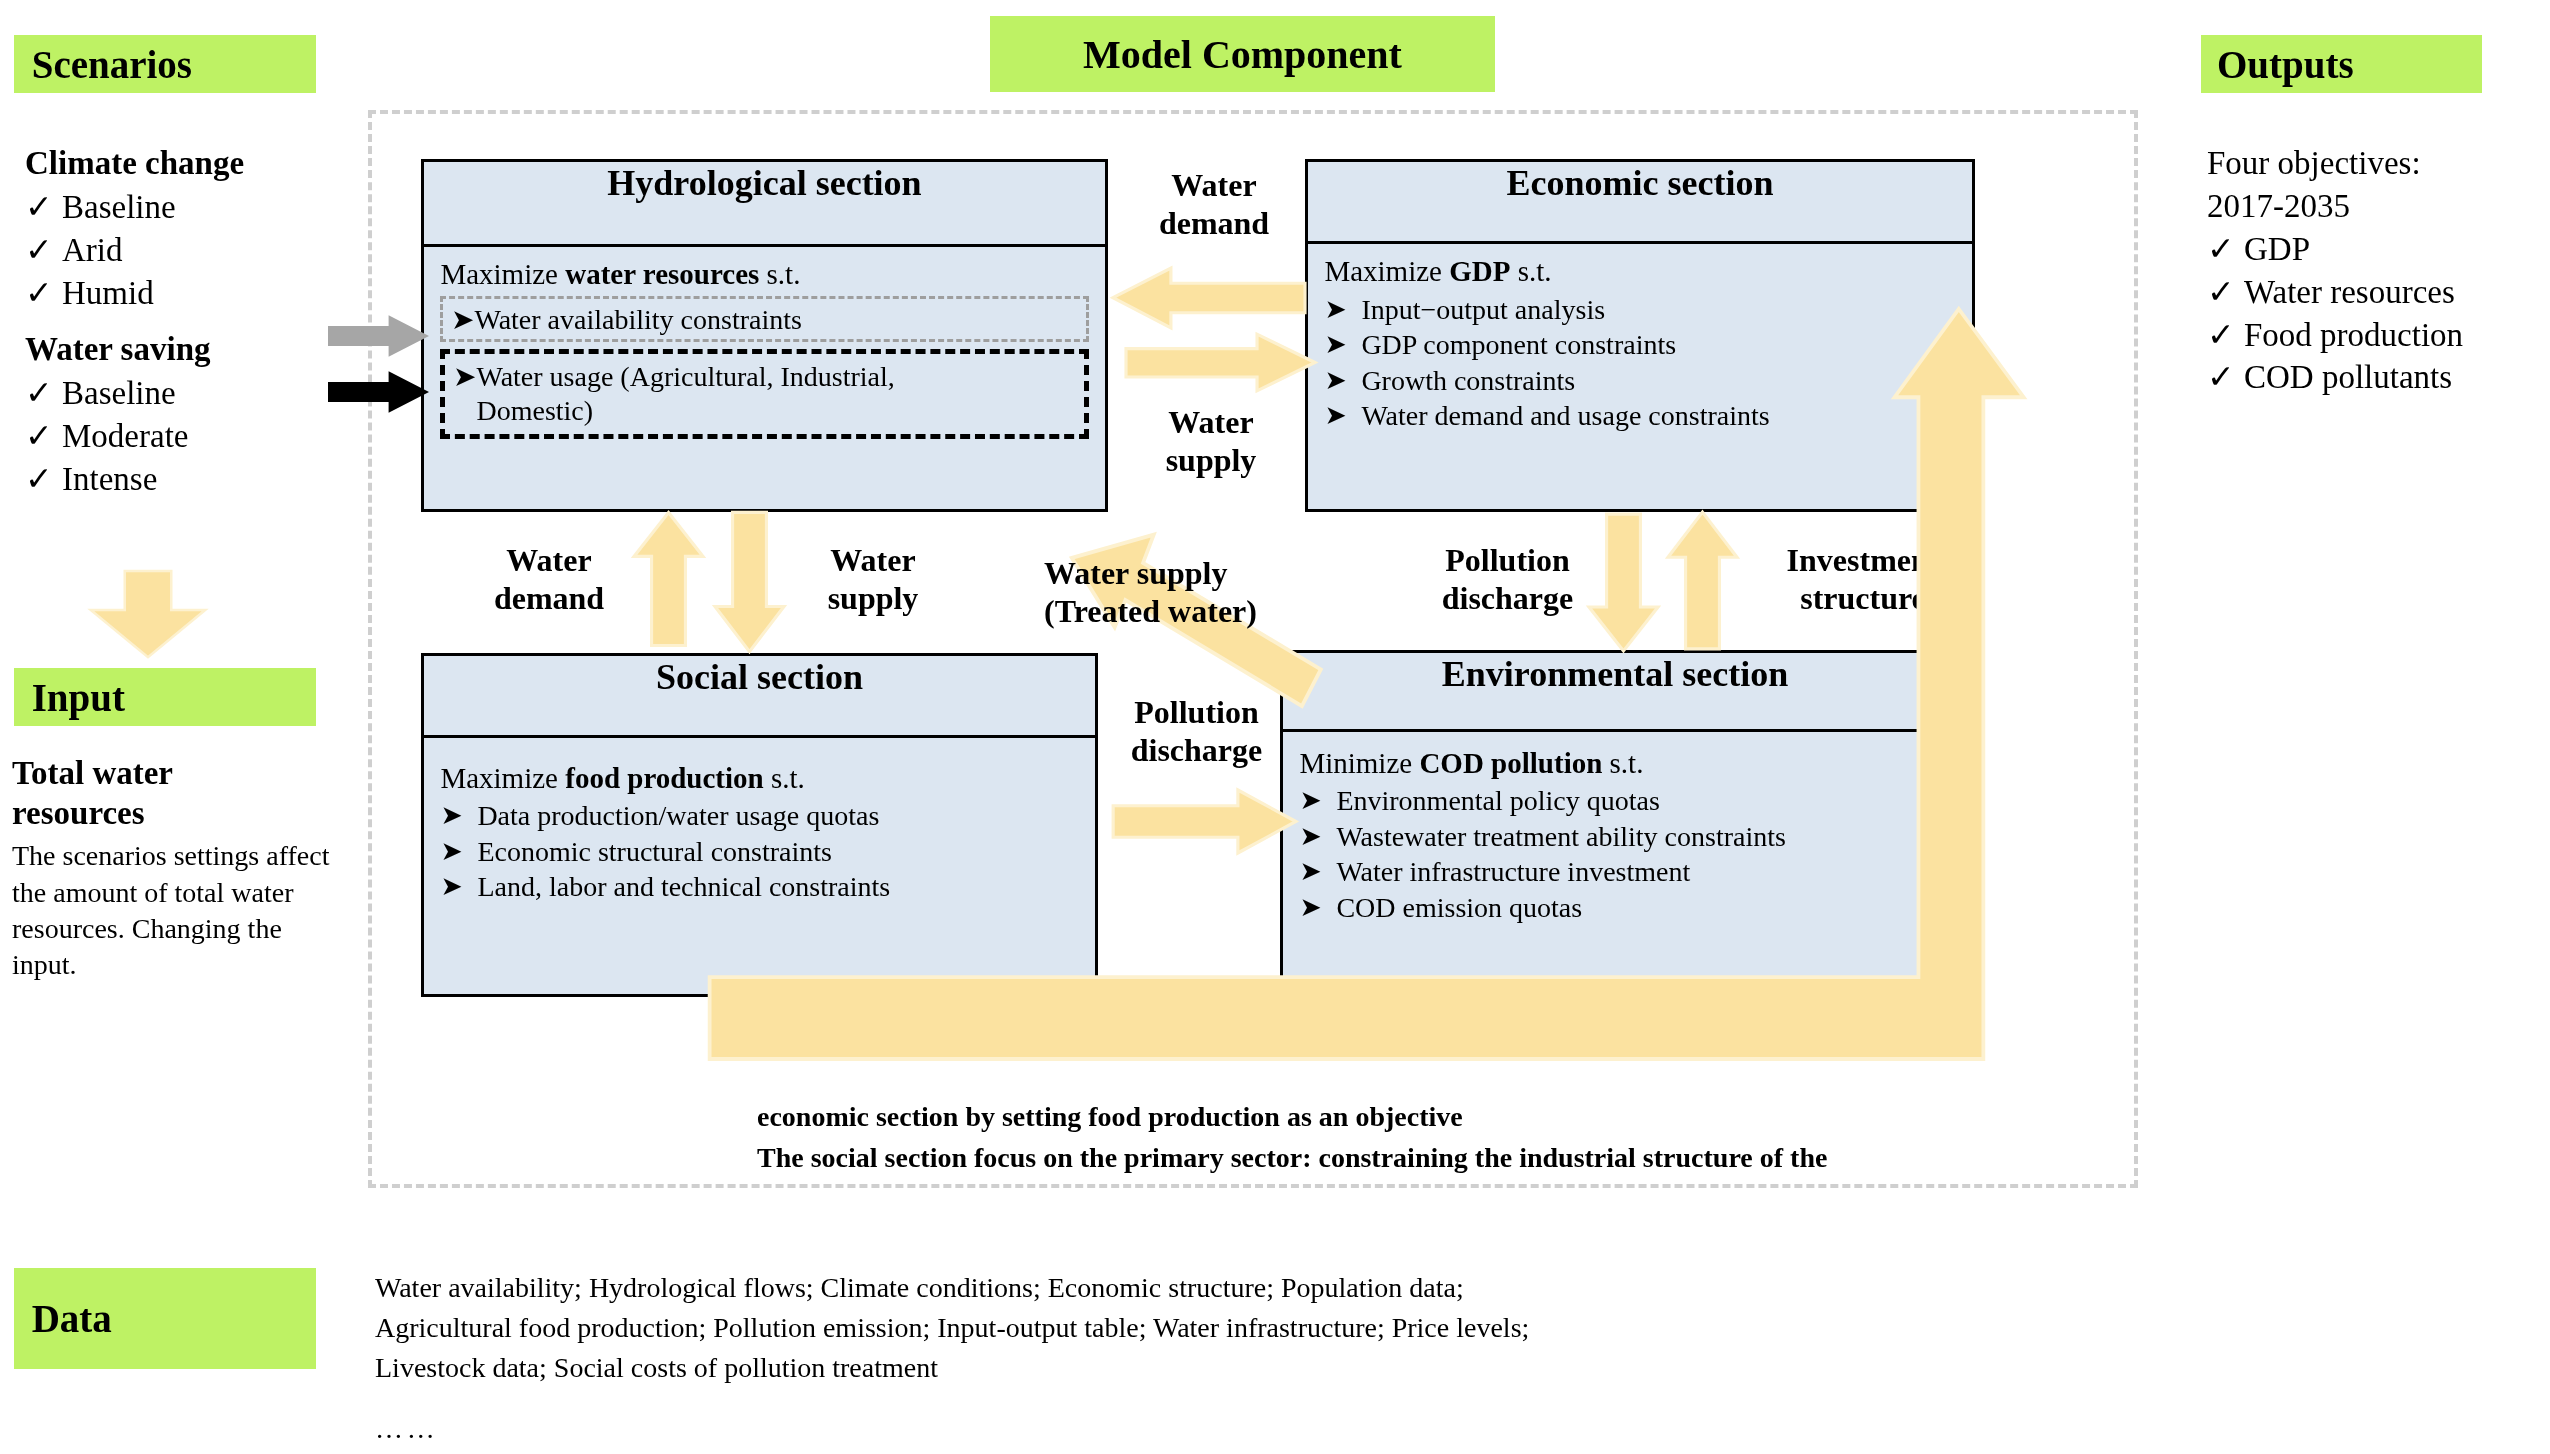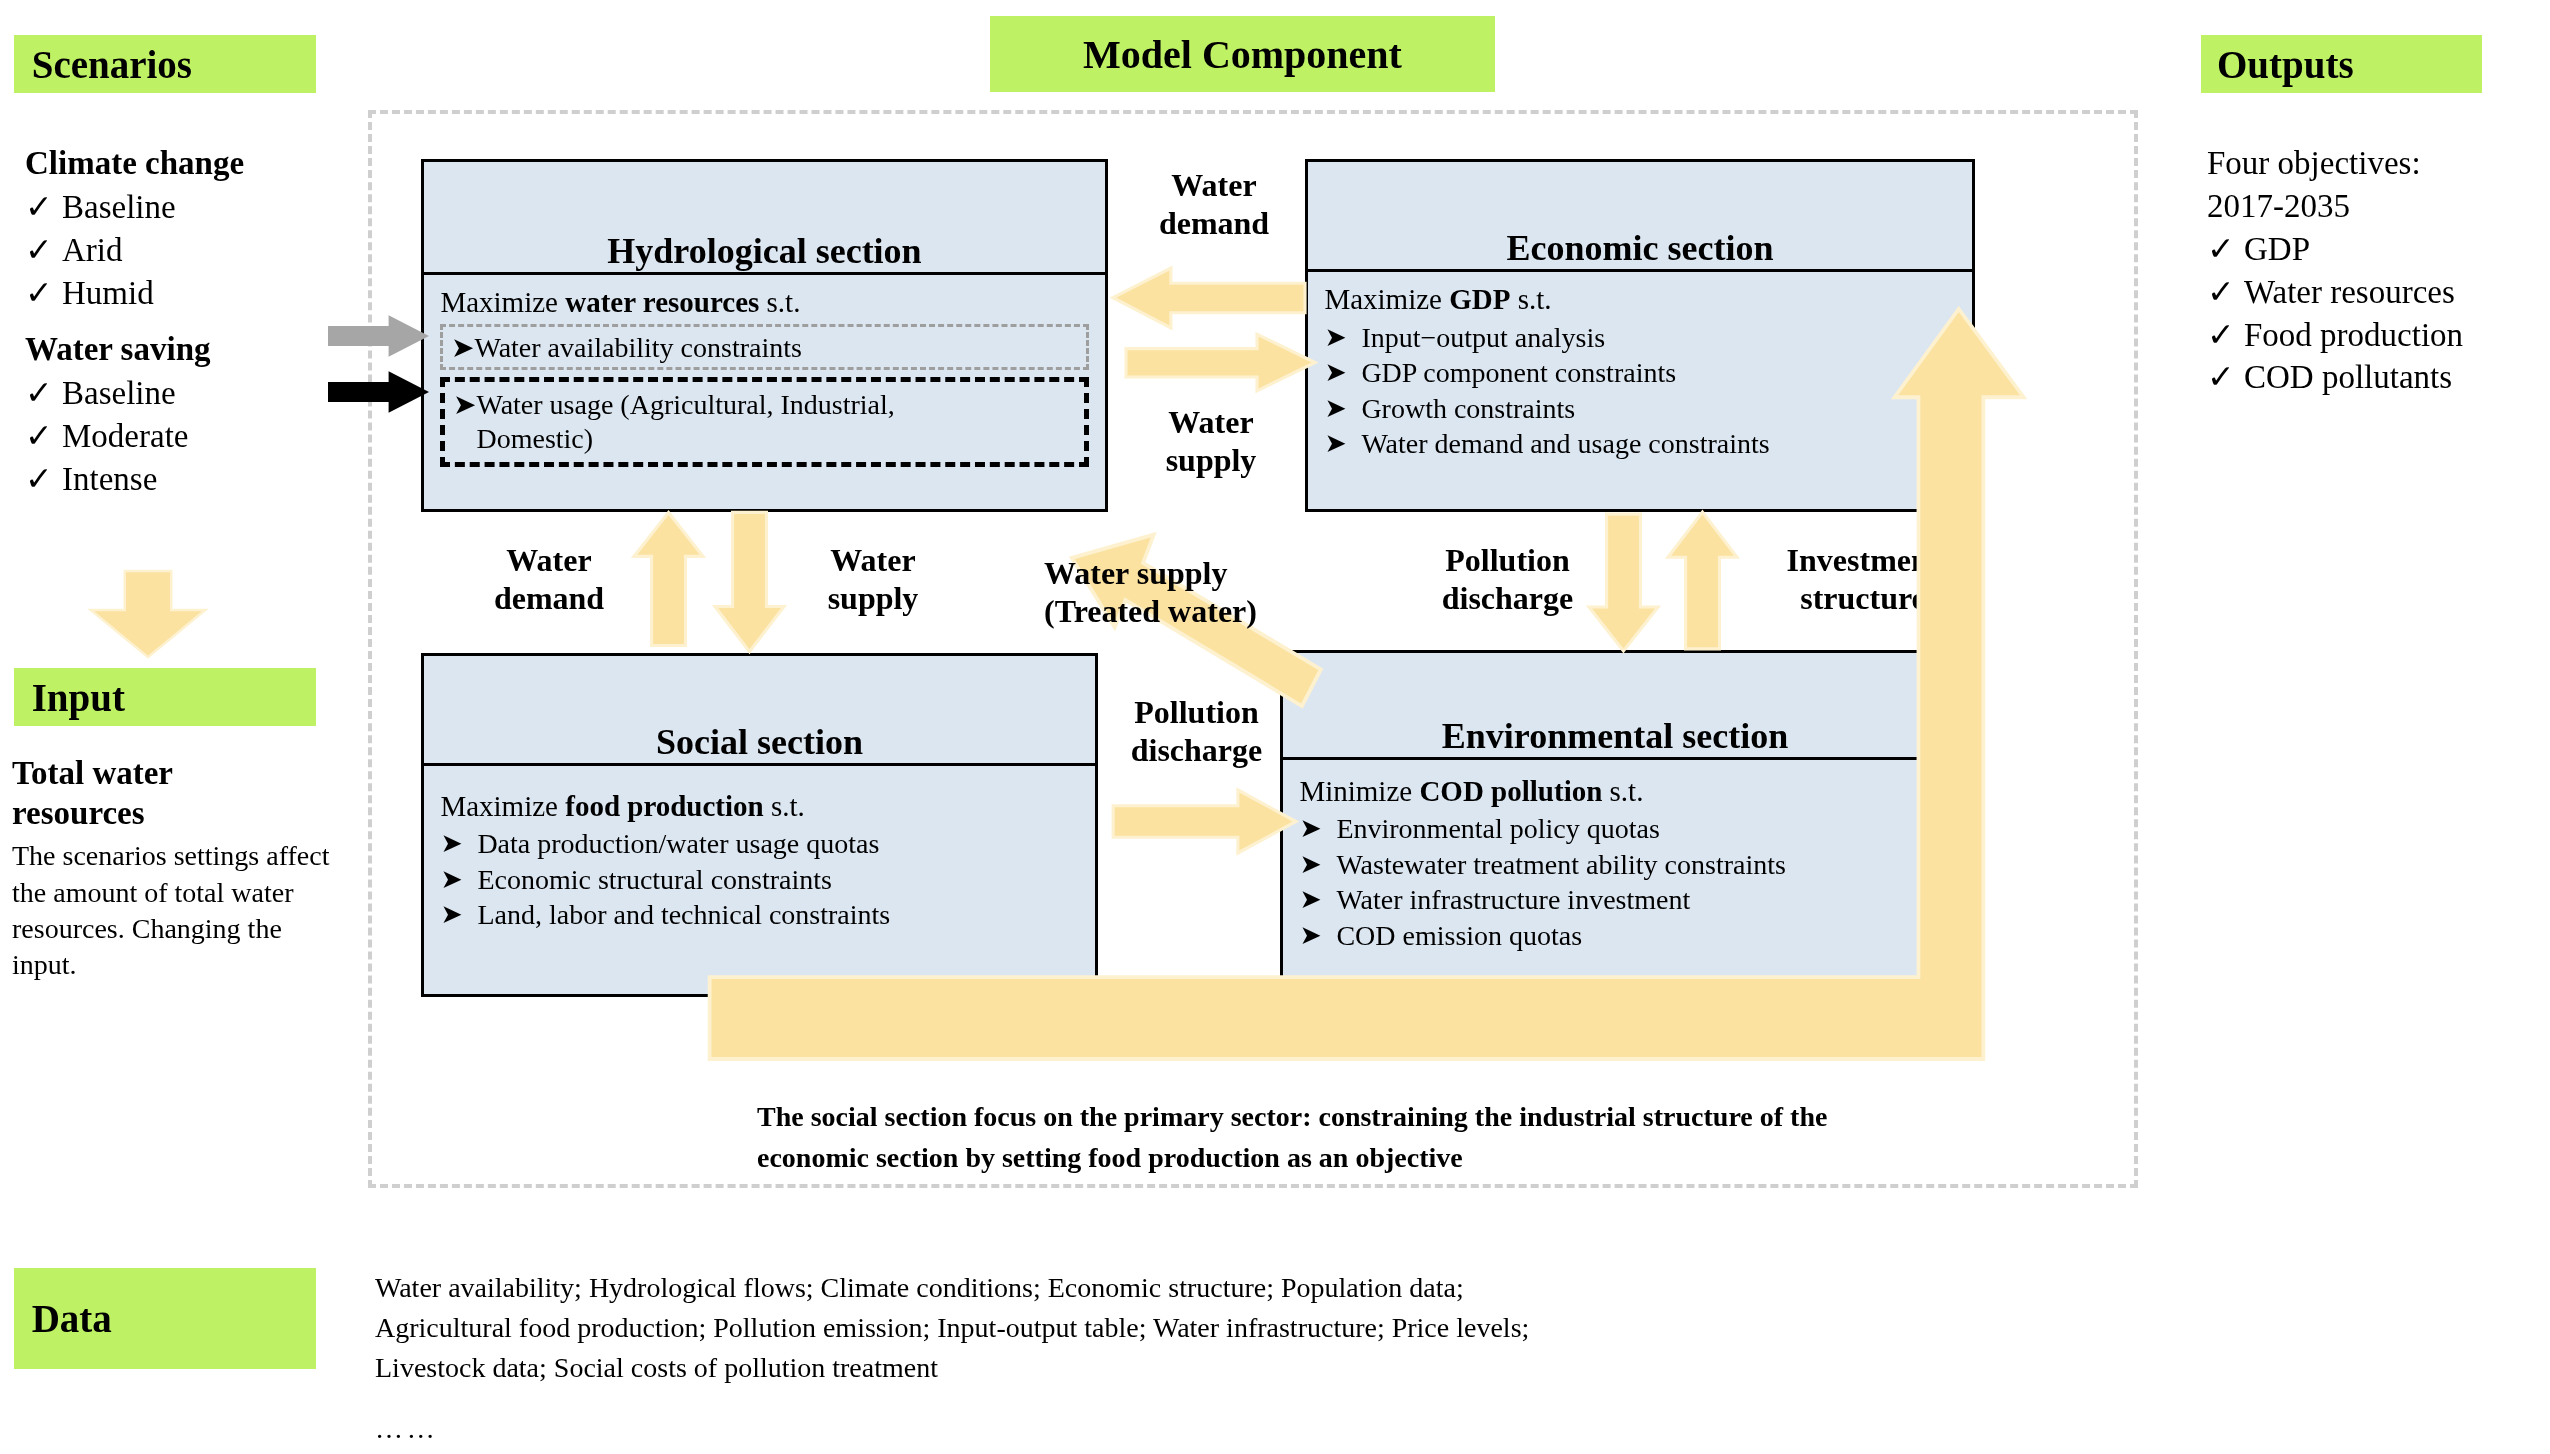--- a/index.html
+++ b/index.html
@@ -11,22 +11,22 @@
   .banner{background:#bef264;display:flex;align-items:center;font-weight:bold;}
 
   
   #model-container{
     left:368px;top:110px;width:1770px;height:1078px;
     border:4.4px dashed #cfcfcf;box-sizing:border-box;
   }
 
   
   .sec-box{box-sizing:border-box;border:3.8px solid #000;background:#dce6f1;}
-  .sec-head{border-bottom:3.8px solid #000;display:flex;align-items:flex-end;
-            justify-content:center;font-weight:bold;margin-top:28px;}
+  .sec-head{border-bottom:3.8px solid #000;display:flex;align-items:flex-start;
+            justify-content:center;font-weight:bold;}
   .sec-body{padding:11.4px 16.4px 6.3px 16.4px;}
   .obj-line{font-size:29px;line-height:1.12;margin-bottom:5px;white-space:nowrap;}
   .obj-line b{font-weight:bold;}
   ul.bullets{list-style:none;margin:0;padding:0;}
   ul.bullets li{font-size:28px;line-height:1.20;display:flex;
                 align-items:flex-start;margin-bottom:1.9px;}
   ul.bullets li .arw{flex:0 0 auto;width:37px;font-size:26.5px;line-height:1.22;}
   ul.bullets li .txt{flex:1 1 auto;}
 
   
@@ -313,22 +313,22 @@
   <div>structure</div>
 </div>
 
 <div class="abs" style="left:744px;top:309px;width:1280px;height:750px;">
   <svg width="1280" height="750" viewBox="0 0 2030 1190">
     <polygon points="1982,0 2085,140 2021,140 2021,1190 0,1190 0,1060 1918,1060 1918,140 1880,140" transform="translate(-55,0)" fill="#fbe2a0" stroke="#fdf1cf" stroke-width="6"></polygon>
   </svg>
 </div>
 
 <div class="abs note" style="left:757px;top:1097px;width:1375px;">
+  <div>economic section by setting food production as an objective</div>
   <div>The social section focus on the primary sector: constraining the industrial structure of the</div>
-  <div>economic section by setting food production as an objective</div>
 </div>
 
 <div class="abs banner" style="left:2201px;top:35px;width:265px;height:58px;padding-left:16px;font-size:39px;text-align:right;">
   <span>Outputs</span>
 </div>
 
 <div class="abs" style="left:2207px;top:142px;width:341px;font-size:33px;line-height:1.30;">
   <div>Four objectives:</div>
   <div>2017-2035</div>
   <div class="chk-row">

